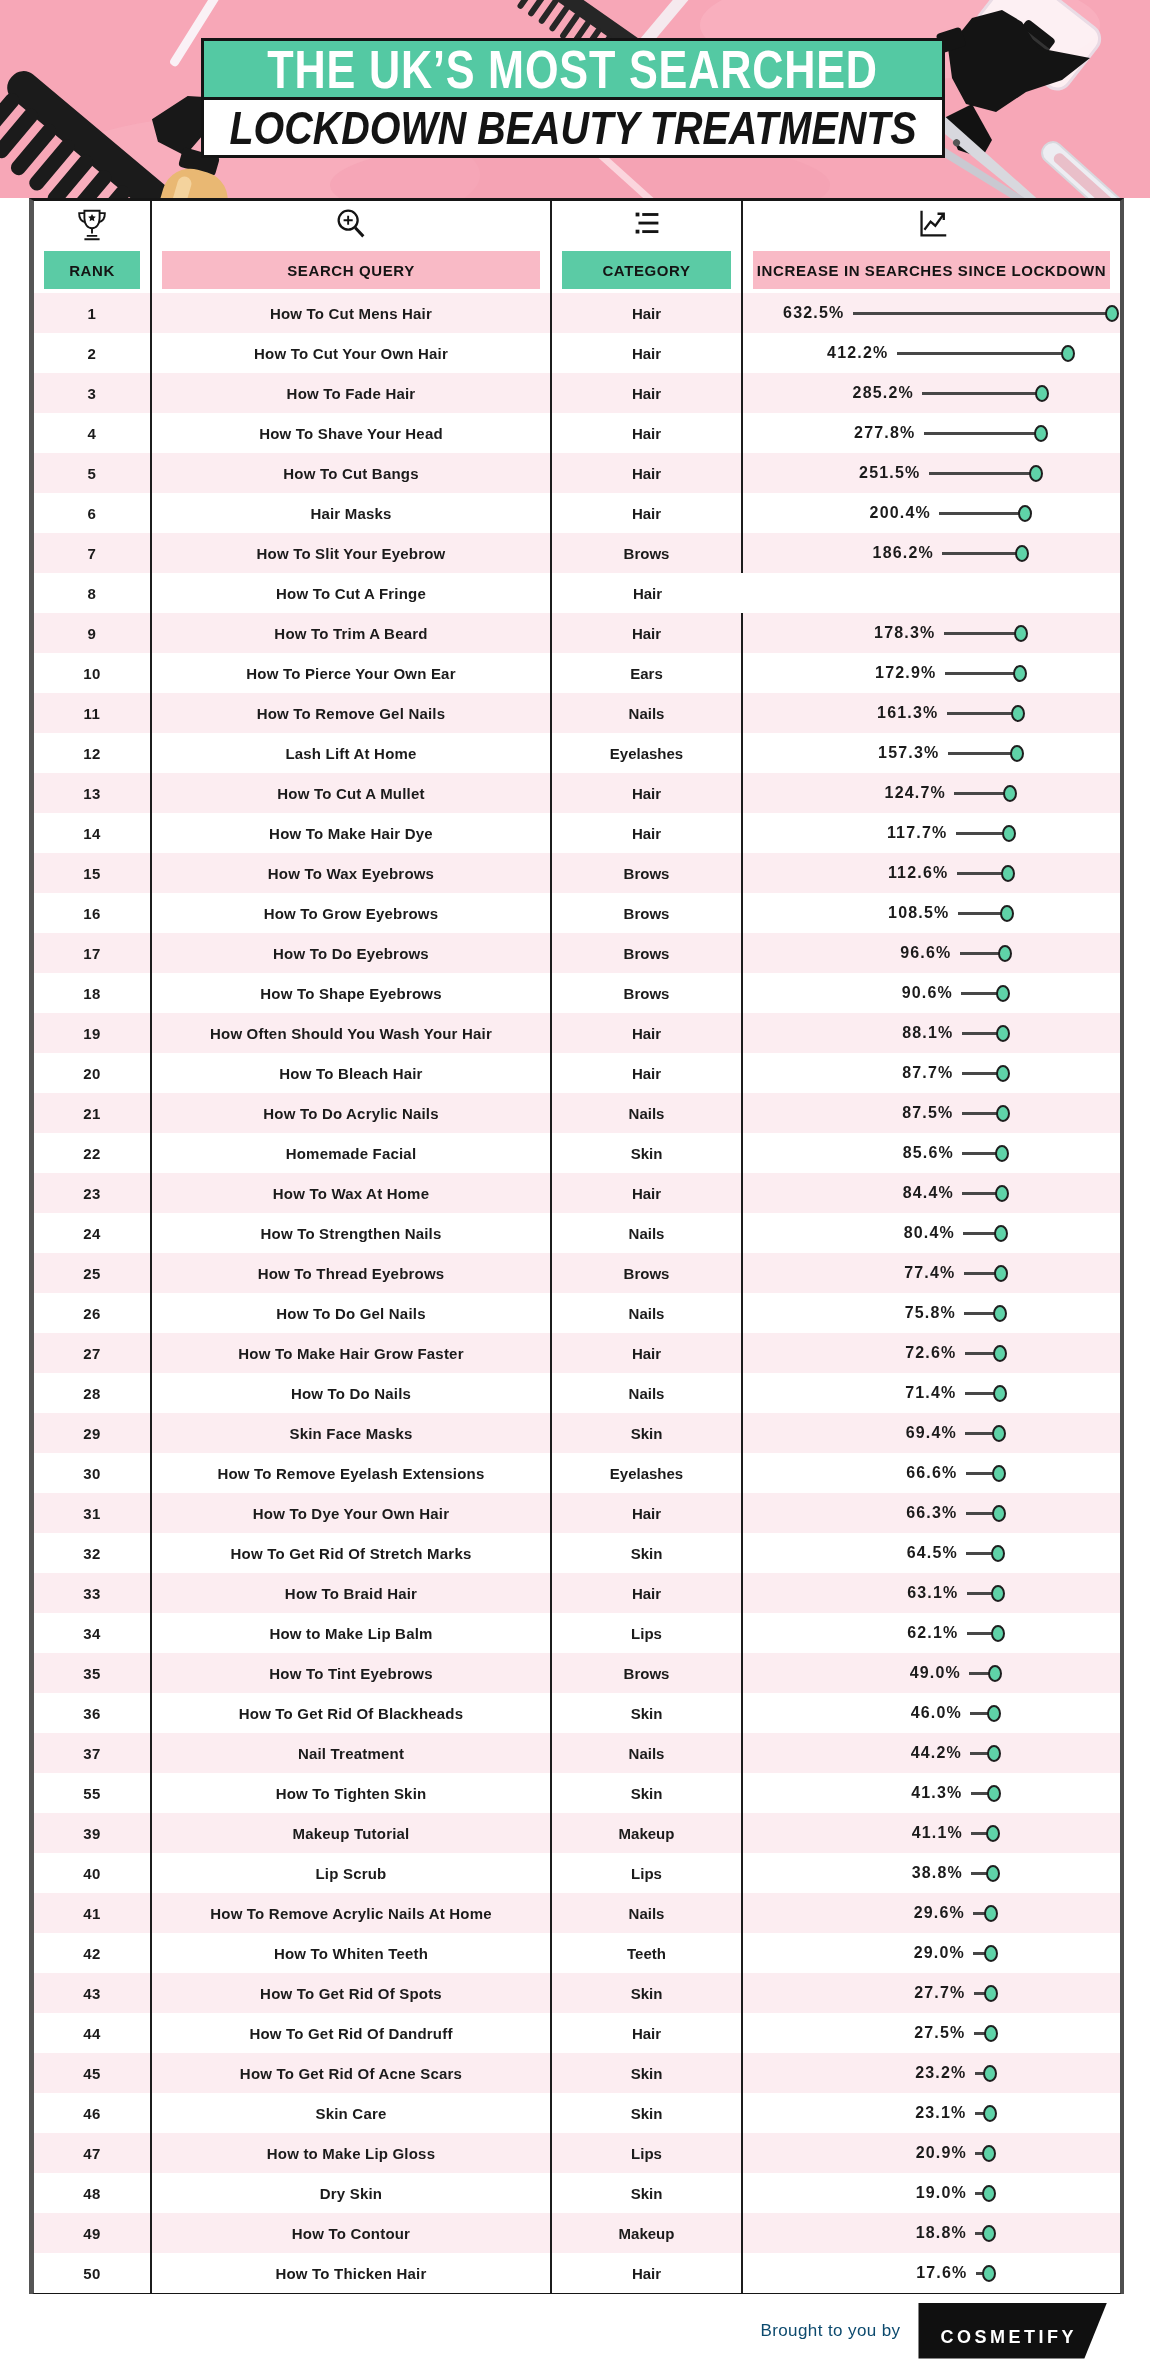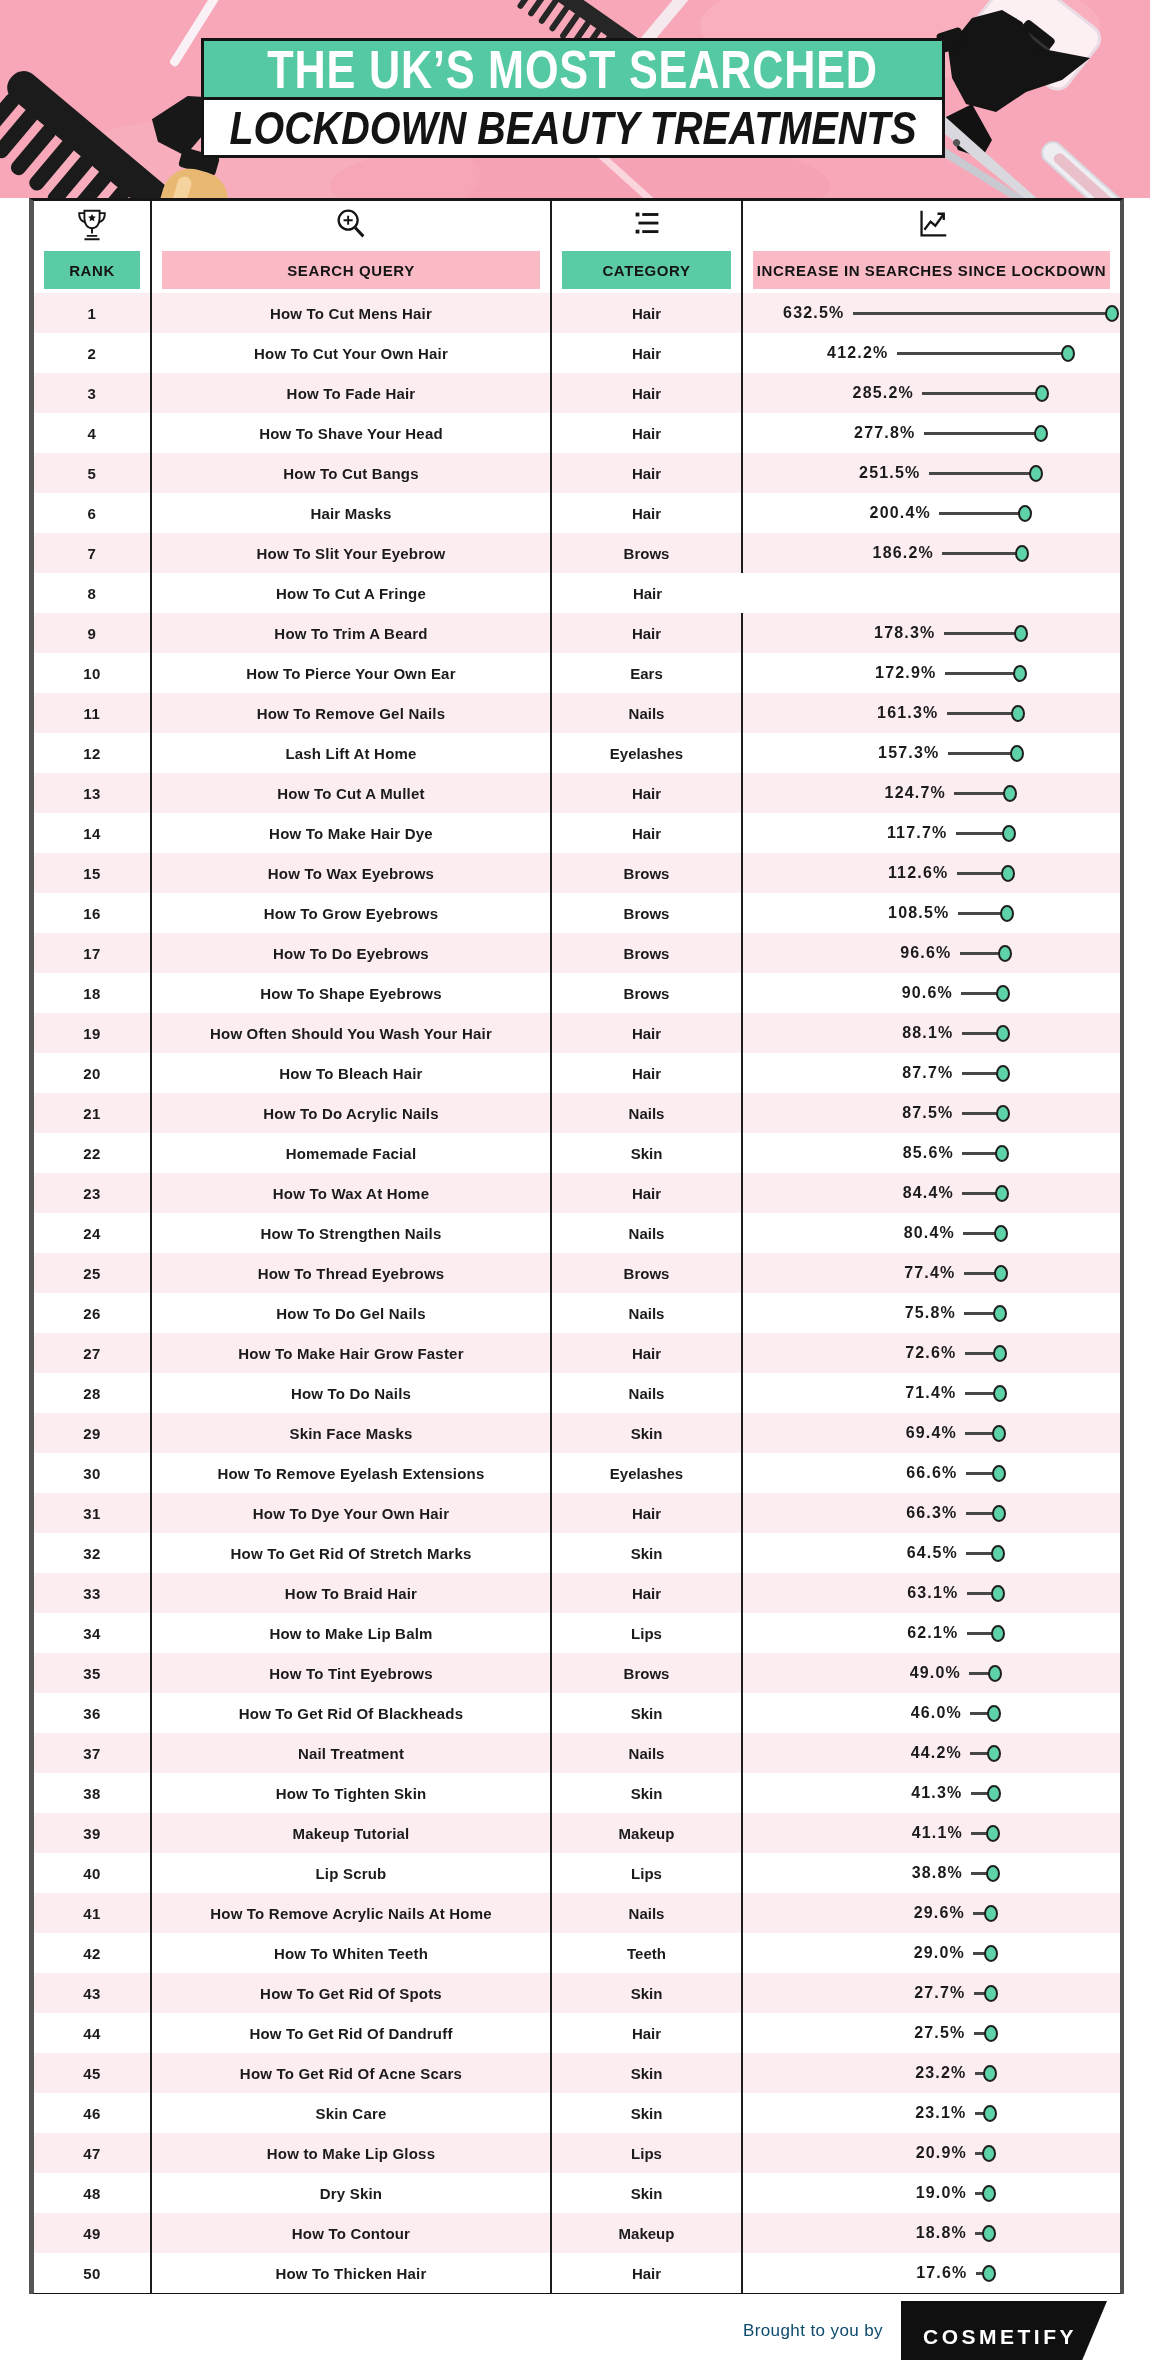--- a/index.html
+++ b/index.html
@@ -56,21 +56,21 @@
     box-sizing:border-box;flex:none;width:14px;height:17px;border-radius:50%;
     background:#5FD3A8;border:2.5px solid #1e1e1e;margin-left:-1px;
   }
   
   .footer{
     position:absolute;left:0;top:2294px;width:1150px;height:73px;box-sizing:border-box;
     display:flex;align-items:center;justify-content:flex-end;padding-right:43px;gap:18px;background:#ffffff;
   }
   .credit{font-size:17px;color:#0c4a6e;letter-spacing:.4px;}
   .brand-logo{
-    background:#101010;color:#ffffff;font-weight:700;font-size:21px;letter-spacing:3.5px;
+    background:#101010;color:#ffffff;font-weight:700;font-size:18px;letter-spacing:3.5px;
     padding:25px 30px 13px 22px;clip-path:polygon(0 0,100% 0,88% 100%,0 100%);line-height:1;
   }
   .hdr-icon{display:block;}
 </style>
 </head>
 <body>
 
 <div class="hero">
   <svg width="1150" height="198" viewBox="0 0 1150 198">
     <rect x="0" y="0" width="1150" height="198" fill="#F7A7B7"></rect>
@@ -581,21 +581,21 @@
         <div class="rank-cell">37</div>
         <div class="query-cell">Nail Treatment</div>
         <div class="cat-cell">Nails</div>
         <div class="inc-cell">
           <span class="pct">44.2%</span>
           <span class="stick" style="width: 18px;"></span>
           <span class="dot"></span>
         </div>
       </div>
       <div class="trow brow">
-        <div class="rank-cell">38</div>
+        <div class="rank-cell">55</div>
         <div class="query-cell">How To Tighten Skin</div>
         <div class="cat-cell">Skin</div>
         <div class="inc-cell">
           <span class="pct">41.3%</span>
           <span class="stick" style="width: 17px;"></span>
           <span class="dot"></span>
         </div>
       </div>
       <div class="trow brow r-odd">
         <div class="rank-cell">39</div>

